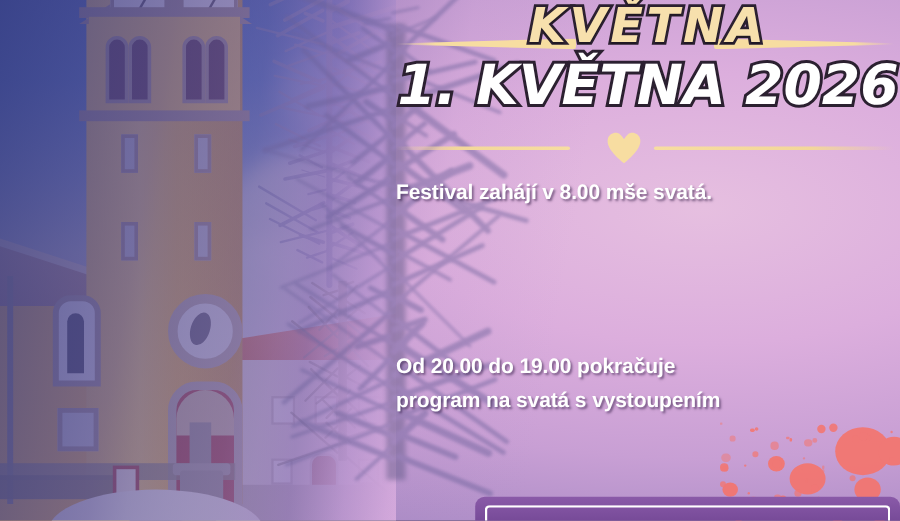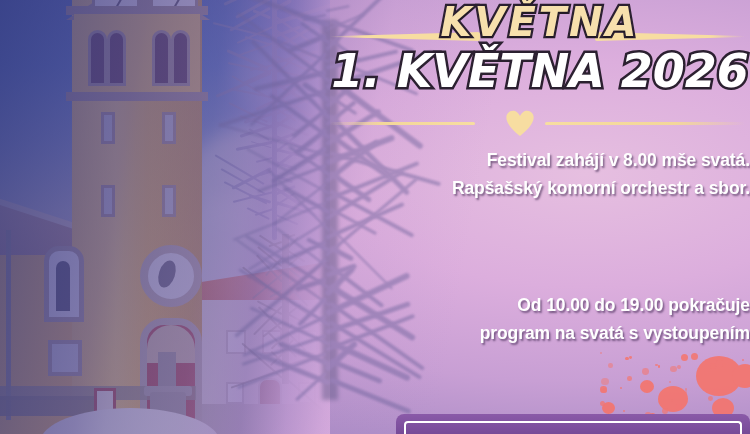--- a/index.html
+++ b/index.html
@@ -169,21 +169,21 @@
     font-family:"DejaVu Sans",sans-serif;
     font-weight:700;font-style:italic;font-size:46px;letter-spacing:0px;
     color:#ffffff;
     -webkit-text-stroke:5px #2b2030;
     paint-order:stroke fill;
     line-height:1.18;
   }
 
   
   .body-block{
-    position:absolute;left:330px;width:420px;text-align:right;
+    position:absolute;left:330px;width:420px;text-align:left;
     color:#fff;
     font-family:"Liberation Sans",sans-serif;
     font-weight:700;font-size:17.5px;line-height:1.62;
     text-shadow:1.5px 1.5px 2px rgba(40,20,60,.55);
     letter-spacing:-.1px;
   }
   .bb1{top:146px;}
   .bb2{top:291px;}
 
   
@@ -489,25 +489,24 @@
   <div class="rule rule-b-l"></div>
   <div class="rule rule-b-r"></div>
   <div class="heart">
     <svg width="30" height="28" viewBox="0 0 30 28" aria-hidden="true">
       <path d="M15 27 C 3 17.5, 0.5 11, 1.6 6.6 C 2.7 2.2, 8.4 0.2, 11.8 3 C 13.3 4.2, 14.4 5.8, 15 7 C 15.6 5.8, 16.7 4.2, 18.2 3 C 21.6 0.2, 27.3 2.2, 28.4 6.6 C 29.5 11, 27 17.5, 15 27 Z" fill="#f7dda1"></path>
     </svg>
   </div>
 
   <div class="body-block bb1">
     <div>Festival zahájí v 8.00 mše svatá.</div>
-    <div>Rapšašský komorní orchestr a sbor.</div>
   </div>
 
   <div class="body-block bb2">
-    <div>Od 10.00  do 19.00 pokračuje</div>
+    <div>Od 20.00  do 19.00 pokračuje</div>
     <div>program na svatá s vystoupením</div>
   </div>
 
   <div class="splat-wrap" id="splat">
       <div class="splat" style="left:96px;top:4px;width:46px;height:40px;"></div>
       <div class="splat" style="left:58px;top:34px;width:30px;height:26px;"></div>
       <div class="splat" style="left:112px;top:46px;width:22px;height:20px;"></div>
       <div class="splat" style="left:18px;top:62px;width:20px;height:18px;"></div>
       <div class="splat" style="left:132px;top:12px;width:26px;height:24px;"></div>
       <div class="splat" style="left:74px;top:62px;width:16px;height:15px;"></div>

